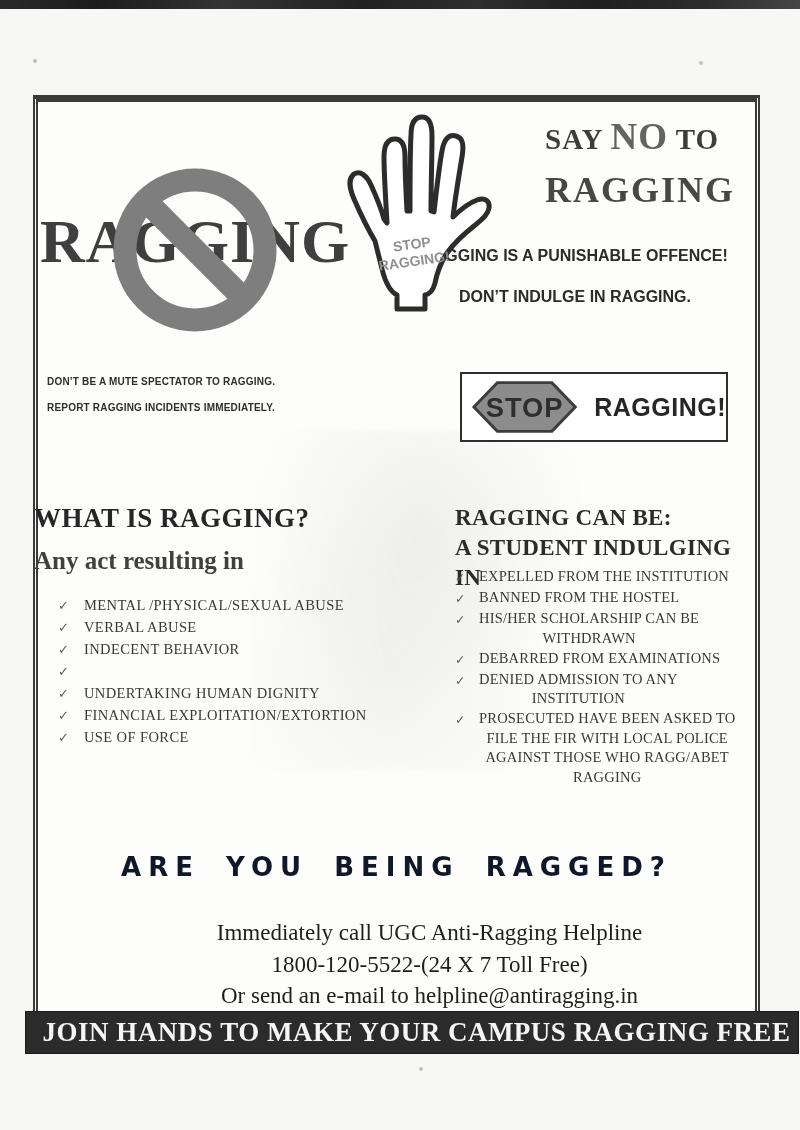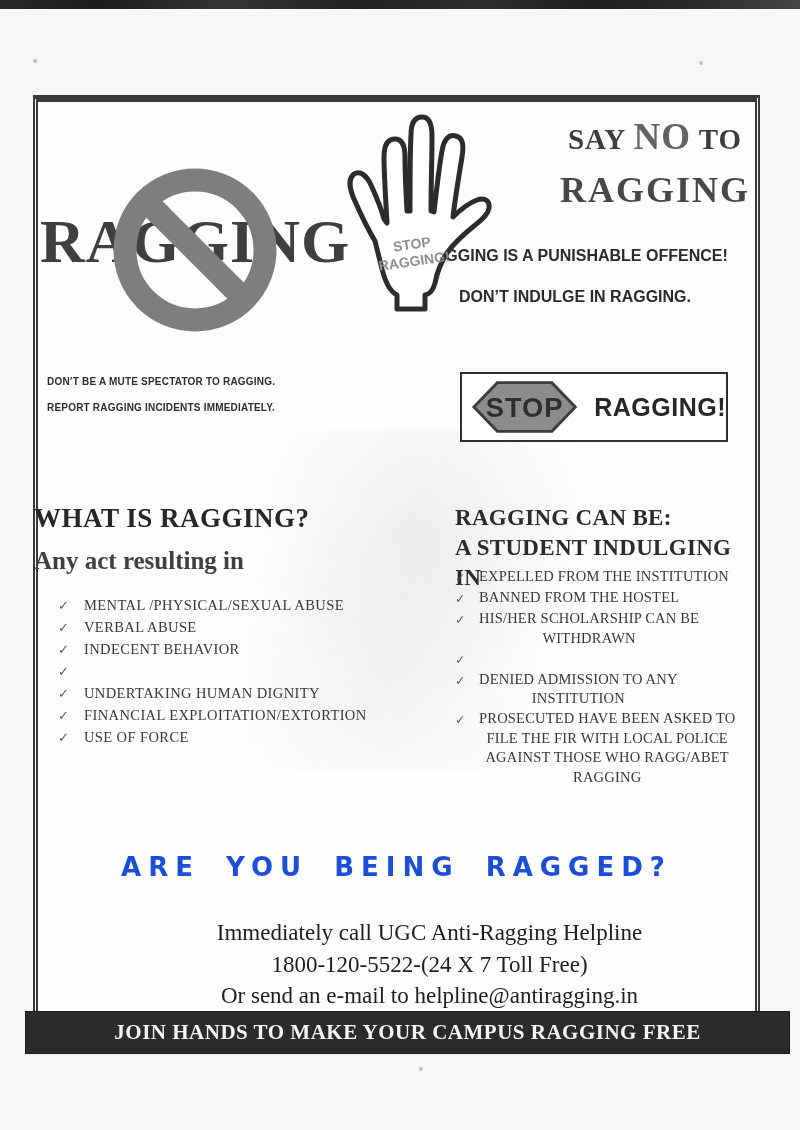--- a/index.html
+++ b/index.html
@@ -34,21 +34,21 @@
   
   .frame{
     left:33px;top:95px;width:727px;height:958px;box-sizing:border-box;
     background:#fdfdfc;
     border-top:7px solid #3a3a3a;
     border-left:5px double #3a3a3a;
     border-right:5px double #3a3a3a;
   }
 
   
-  .say-no{left:545px;top:114px;width:220px;text-align:center;line-height:46px;
+  .say-no{left:545px;top:114px;width:220px;text-align:left;line-height:46px;
     font-weight:bold;color:#3d3d3d;}
   .say-no .small{font-size:29px;letter-spacing:1px;}
   .say-no .big-no{font-size:37px;color:#636363;letter-spacing:1px;}
   .say-no .line2{font-size:36px;letter-spacing:2px;color:#474747;}
 
   
   .big-ragging{left:40px;top:206px;font-size:62px;font-weight:bold;color:#3f3f3f;
     letter-spacing:1px;z-index:2;white-space:nowrap;}
   .no-sign{left:112px;top:167px;z-index:3;}
   .hand{left:333px;top:103px;z-index:3;}
@@ -83,28 +83,28 @@
   .left-list .li{line-height:20px;}
   .left-list .check{width:26px;font-size:13px;padding-top:1px;}
   .left-list .li-text{font-size:14.5px;letter-spacing:.4px;}
   .right-list .li{line-height:19.5px;}
   .right-list .check{width:24px;font-size:12.5px;padding-top:1px;}
   .right-list .li-text{font-size:14.5px;letter-spacing:.2px;}
 
   
   .are-you{left:33px;top:852px;width:727px;text-align:center;
     font-family:"DejaVu Sans",sans-serif;font-weight:bold;font-size:26px;
-    letter-spacing:7px;word-spacing:10px;color:#1d4ed8;}
+    letter-spacing:7px;word-spacing:10px;color:#0f172a;}
   .helpline{left:33px;width:793px;text-align:center;font-size:23px;color:#1e1e1e;}
   .hl1{top:920px;} .hl2{top:952px;} .hl3{top:983px;}
 
   .banner{left:25px;top:1011px;width:765px;height:43px;background:#2b2b2b;
     z-index:4;text-align:center;line-height:43px;
-    font-size:21px;font-weight:bold;color:#f5f5f5;letter-spacing:.5px;
-    box-shadow:0 0 0 1px #1a1a1a inset;}
+    font-size:27px;font-weight:bold;color:#f5f5f5;letter-spacing:.5px;
+    box-shadow:0 0 0 1px #1a1a1a inset;padding-left:9px;}
 </style>
 </head>
 <body>
 
 <div class="abs scan-strip"></div>
 <div class="abs speckles"></div>
 
 <div class="abs frame"></div>
 <div class="abs ghost"></div>
 
@@ -186,20 +186,21 @@
       <span class="check">✓</span>
       <span class="li-text">BANNED FROM THE HOSTEL</span>
     </div>
   <div class="li">
       <span class="check">✓</span>
       <span class="li-text">HIS/HER SCHOLARSHIP CAN BE
 WITHDRAWN</span>
     </div>
   <div class="li">
       <span class="check">✓</span>
+      <span class="li-text">DEBARRED FROM EXAMINATIONS</span>
     </div>
   <div class="li">
       <span class="check">✓</span>
       <span class="li-text">DENIED ADMISSION TO ANY
 INSTITUTION</span>
     </div>
   <div class="li">
       <span class="check">✓</span>
       <span class="li-text">PROSECUTED HAVE BEEN ASKED TO
 FILE THE FIR WITH LOCAL POLICE

